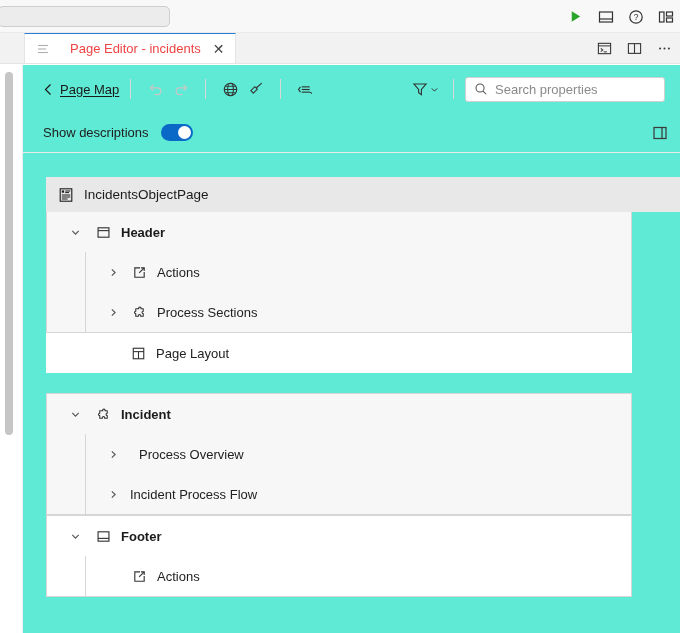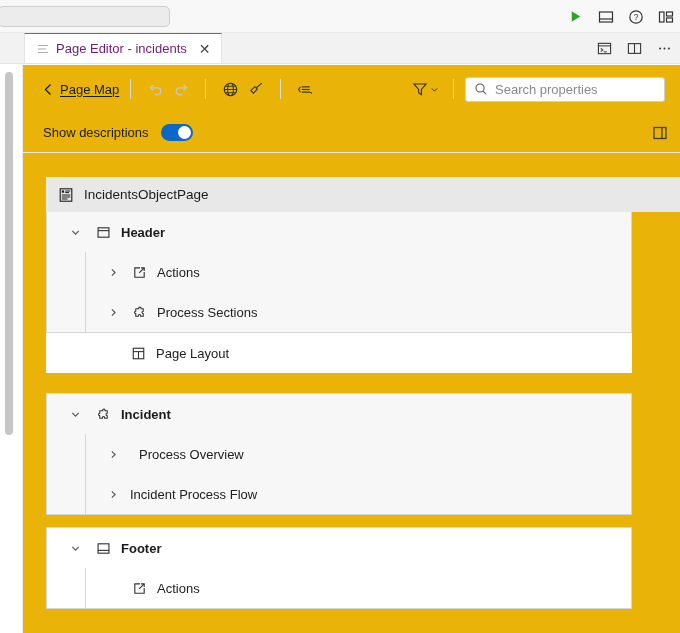--- a/index.html
+++ b/index.html
@@ -72,22 +72,23 @@
     border-left: 1px solid #e4e4e4;
     border-right: 1px solid #e4e4e4;
     display: flex;
     align-items: center;
     gap: 7px;
     cursor: pointer;
     box-sizing: border-box;
   }
   .tab-label {
     font-size: 13px;
-    color: #701a75;
+    color: #ef4444;
     white-space: nowrap;
+    margin-left: 14px;
   }
   .tab-close {
     font-size: 14px;
     color: #444;
     line-height: 1;
     margin-left: 5px;
     cursor: pointer;
   }
   .tabbar-actions {
     position: absolute;
@@ -99,21 +100,21 @@
     gap: 13px;
   }
 
   
   .editor {
     position: absolute;
     top: 65px;
     left: 0;
     right: 0;
     bottom: 0;
-    background: #eab308;
+    background: #5eead4;
     overflow: hidden;
   }
 
   
   .gutter {
     position: absolute;
     left: 0;
     top: 0;
     width: 22px;
     bottom: 0;
@@ -280,21 +281,21 @@
     background: #ffffff;
     border: none;
   }
   .group.sections {
     border-top: 1px solid #d6d6d6;
     margin-top: 20px;
   }
   .group.footer-grp {
     background: #ffffff;
     border-top: 1px solid #d6d6d6;
-    margin-top: 12px;
+    margin-top: 0;
     text-align: right;
   }
 
   .node {
     height: 40px;
     display: flex;
     align-items: center;
     cursor: pointer;
     box-sizing: border-box;
   }

